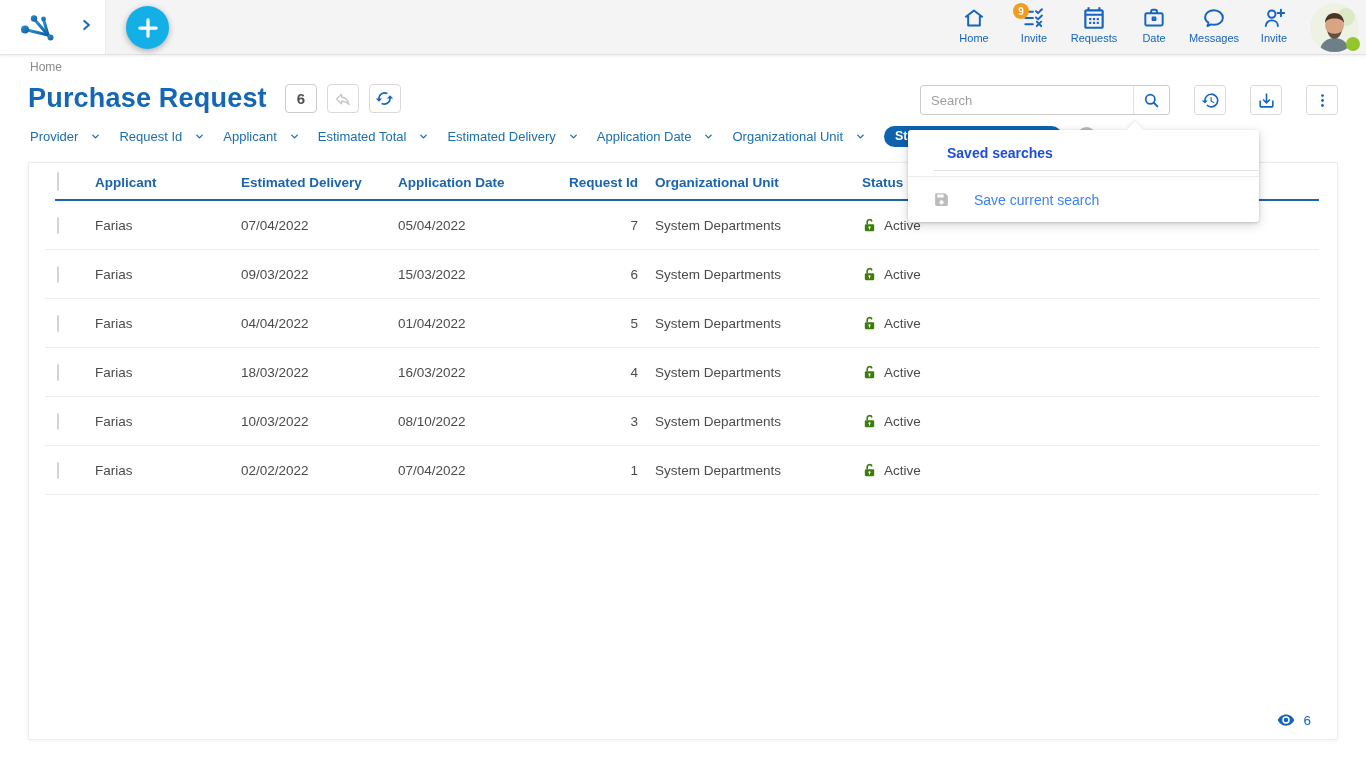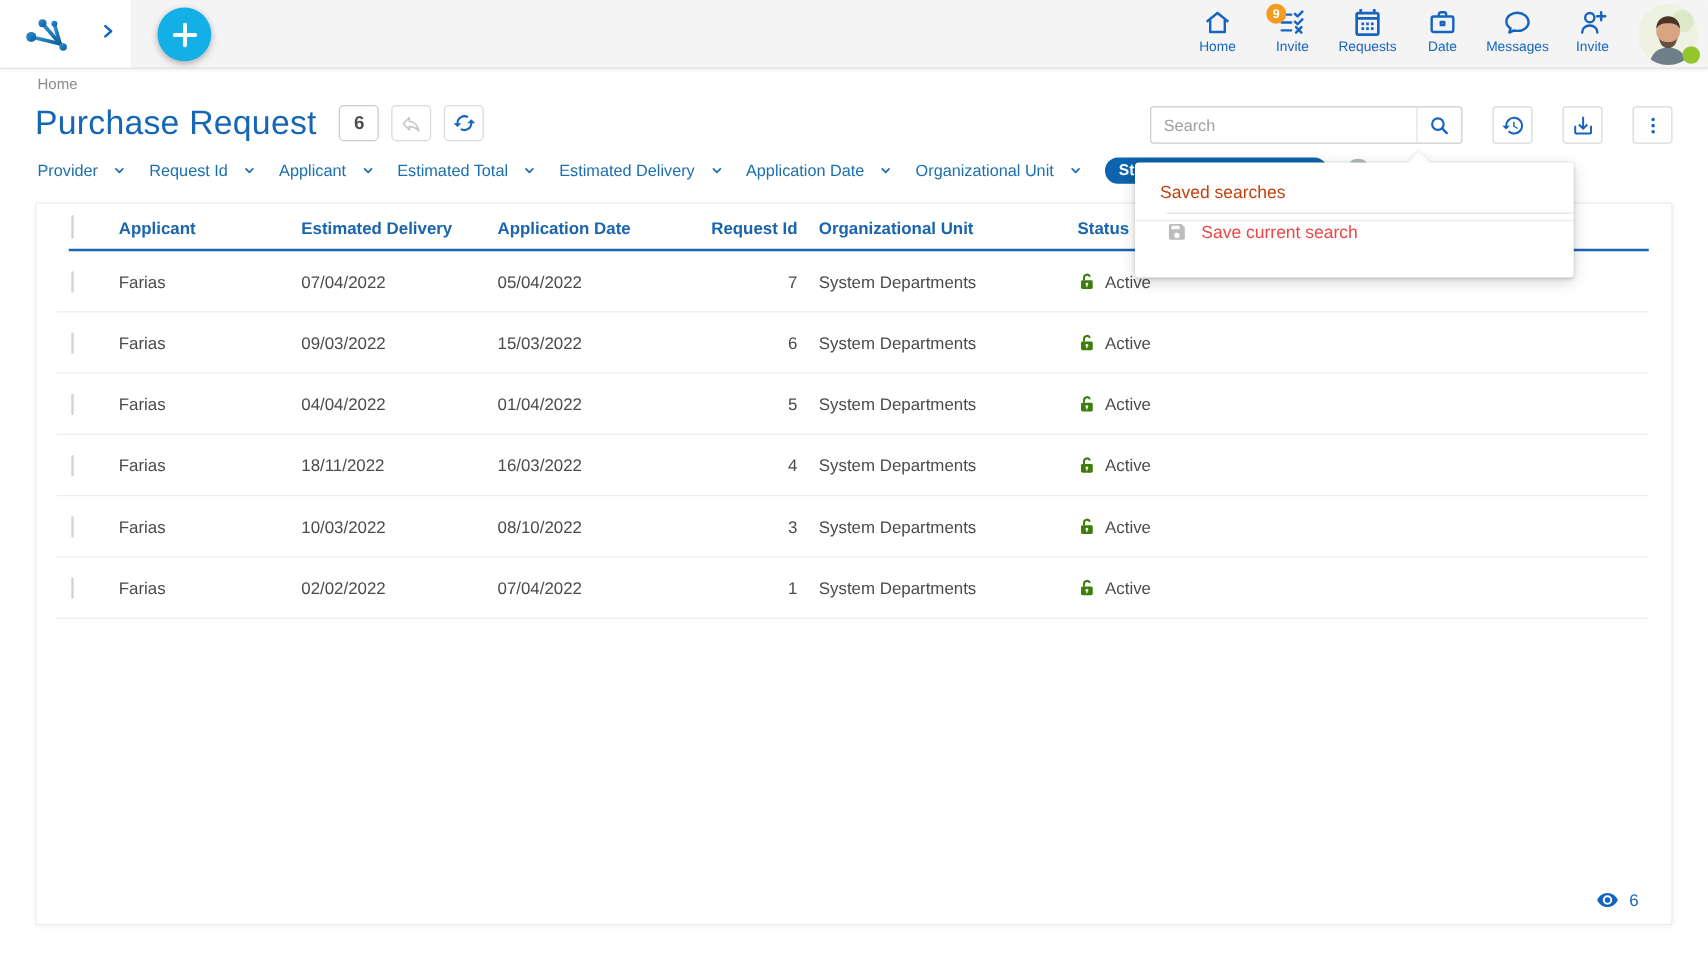--- a/index.html
+++ b/index.html
@@ -24,21 +24,21 @@
     background:#f59c20;color:#fff;font-size:10px;font-weight:700;display:flex;
     align-items:center;justify-content:center;z-index:2}
   .avatar{position:absolute;right:7px;top:3px;width:49px;height:49px;border-radius:50%;
     overflow:hidden;cursor:pointer}
   .status-dot{position:absolute;right:6px;top:37px;width:14px;height:14px;border-radius:50%;
     background:#93c52d;z-index:31}
 
   
   .breadcrumb{position:absolute;left:30px;top:60px;font-size:12px;color:#8a8a8a}
   .title-row{position:absolute;left:28px;top:83px;display:flex;align-items:center;gap:10px}
-  .page-title{font-size:27px;font-weight:400;color:#1567b6;letter-spacing:.2px;margin-right:8px}
+  .page-title{font-size:27px;font-weight:700;color:#1567b6;letter-spacing:.2px;margin-right:8px}
   .count-box{min-width:32px;height:29px;border:1px solid #ccc;border-radius:4px;background:#fff;
     display:flex;align-items:center;justify-content:center;font-size:15px;font-weight:700;color:#4f4f4f;padding:0 8px}
   .icon-btn{width:32px;height:29px;border:1px solid #d9d9d9;border-radius:4px;background:#fff;
     display:flex;align-items:center;justify-content:center;cursor:pointer}
 
   .search-group{position:absolute;top:85px;right:28px;display:flex;gap:24px;align-items:center}
   .search-box{width:250px;height:30px;border:1px solid #ccc;border-radius:3px;background:#fff;display:flex}
   .search-box input{flex:1;border:none;outline:none;background:transparent;padding:0 10px;
     font-size:13px;color:#555;font-family:inherit}
   .search-box input::placeholder{color:#9e9e9e}
@@ -72,28 +72,28 @@
   .cell-status{display:flex;align-items:center;gap:7px}
   .checkbox{width:16px;height:16px;border:1.5px solid #d4d4d4;border-radius:2px;background:#fbfbfb;cursor:pointer}
   .card-foot{position:absolute;right:26px;bottom:10px;display:flex;align-items:center;gap:8px;
     color:#1565c0;font-size:13.5px}
 
   
   .panel{position:absolute;left:908px;top:130px;width:351px;background:#fff;border-radius:3px;
     box-shadow:0 1px 3px rgba(0,0,0,.18),0 3px 12px rgba(0,0,0,.16);z-index:40}
   .panel-caret{position:absolute;top:-6px;right:118px;width:12px;height:12px;background:#fff;
     transform:rotate(45deg);box-shadow:-2px -2px 3px rgba(0,0,0,.05)}
-  .panel-title{padding:15px 0 9px 20px;font-size:14px;font-weight:400;color:#c2410c}
+  .panel-title{padding:15px 0 9px 39px;font-size:14px;font-weight:700;color:#1d4ed8}
   .p-item{height:37px;display:flex;align-items:center;position:relative;font-size:14px;
     color:#5c5c5c;padding-left:25px;cursor:pointer}
   .p-star{position:absolute;left:7px;top:10px;display:flex}
   .p-div1{border-top:1px solid #e3e3e3;margin-left:25px}
   .p-div2{border-top:1px solid #ebebeb;margin-top:5px}
-  .p-save{height:45px;display:flex;gap:11px;padding-left:25px;
-    color:#ef4444;font-size:14px;cursor:default}
+  .p-save{height:45px;display:flex;align-items:center;gap:24px;padding-left:25px;
+    color:#3b82f6;font-size:14px;cursor:default}
 </style>
 </head>
 <body>
 
 <header class="topbar">
   <div class="logo-box">
     <span>
       <svg width="44" height="36" viewBox="0 0 44 36">
         <defs>
             <linearGradient id="lg" x1="0" y1="0" x2="1" y2="1">
@@ -361,21 +361,21 @@
             <circle cx="12" cy="14.8" r="1.8" fill="#fff"></circle>
             <rect x="11.3" y="15.6" width="1.4" height="3" fill="#fff"></rect>
           </svg>
           <span>Active</span>
         </div>
     </div>
 
     <div class="grid trow">
       <div class="cell-cb"><span class="checkbox"></span></div>
       <div>Farias</div>
-      <div>18/11/2022</div>
+      <div>18/03/2022</div>
       <div>16/03/2022</div>
       <div class="cell-id">4</div>
       <div class="cell-org">System Departments</div>
       <div class="cell-status">
           <svg width="15" height="15" viewBox="0 0 24 24">
             <path d="M8.3 10V6.6a3.9 3.9 0 0 1 7.6-1.2" fill="none" stroke="#3c7d0c" stroke-width="2.6"></path>
             <rect x="4.5" y="10" width="15" height="11" rx="1.8" fill="#3c7d0c"></rect>
             <circle cx="12" cy="14.8" r="1.8" fill="#fff"></circle>
             <rect x="11.3" y="15.6" width="1.4" height="3" fill="#fff"></rect>
           </svg>

